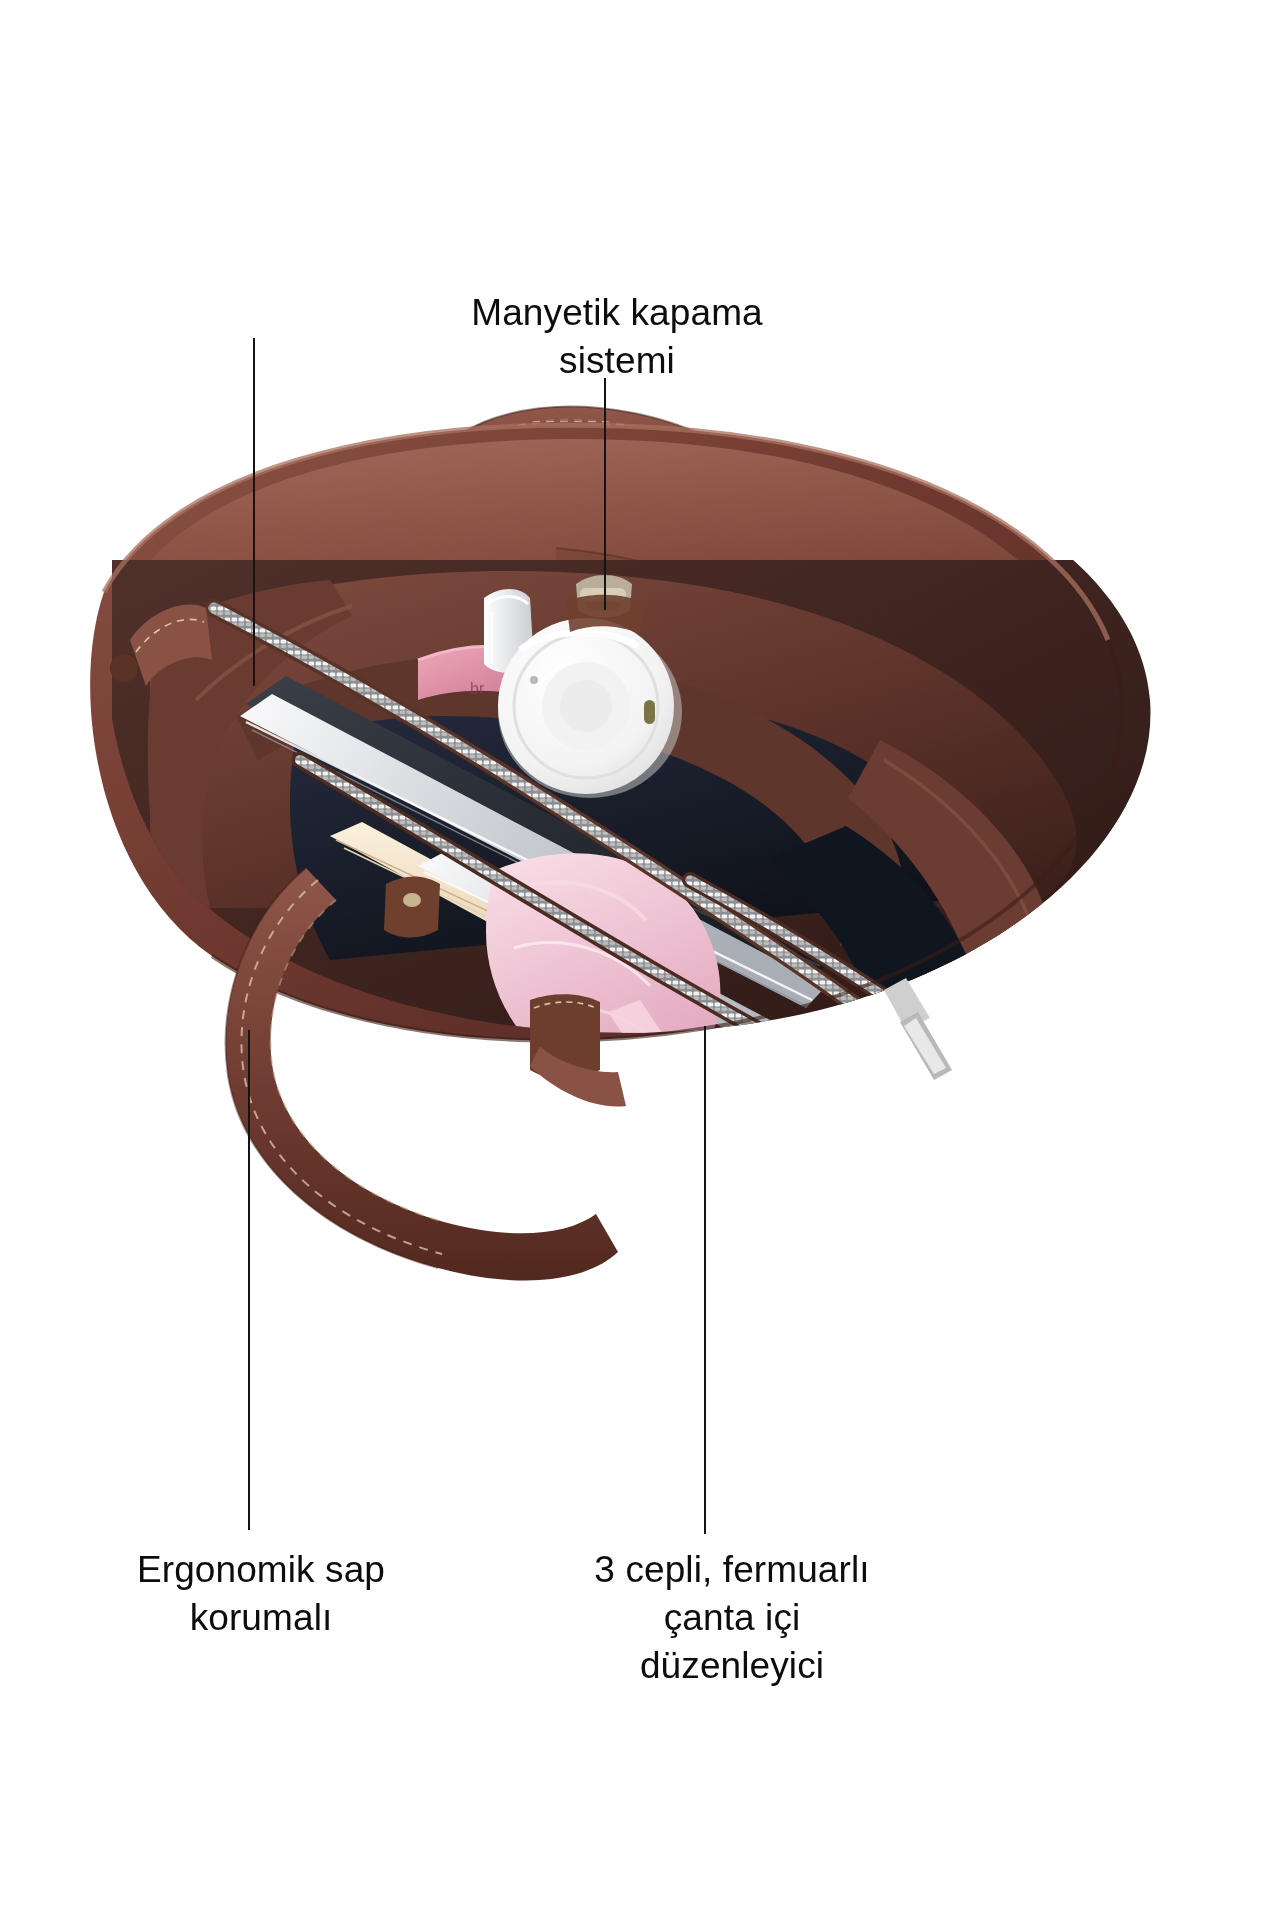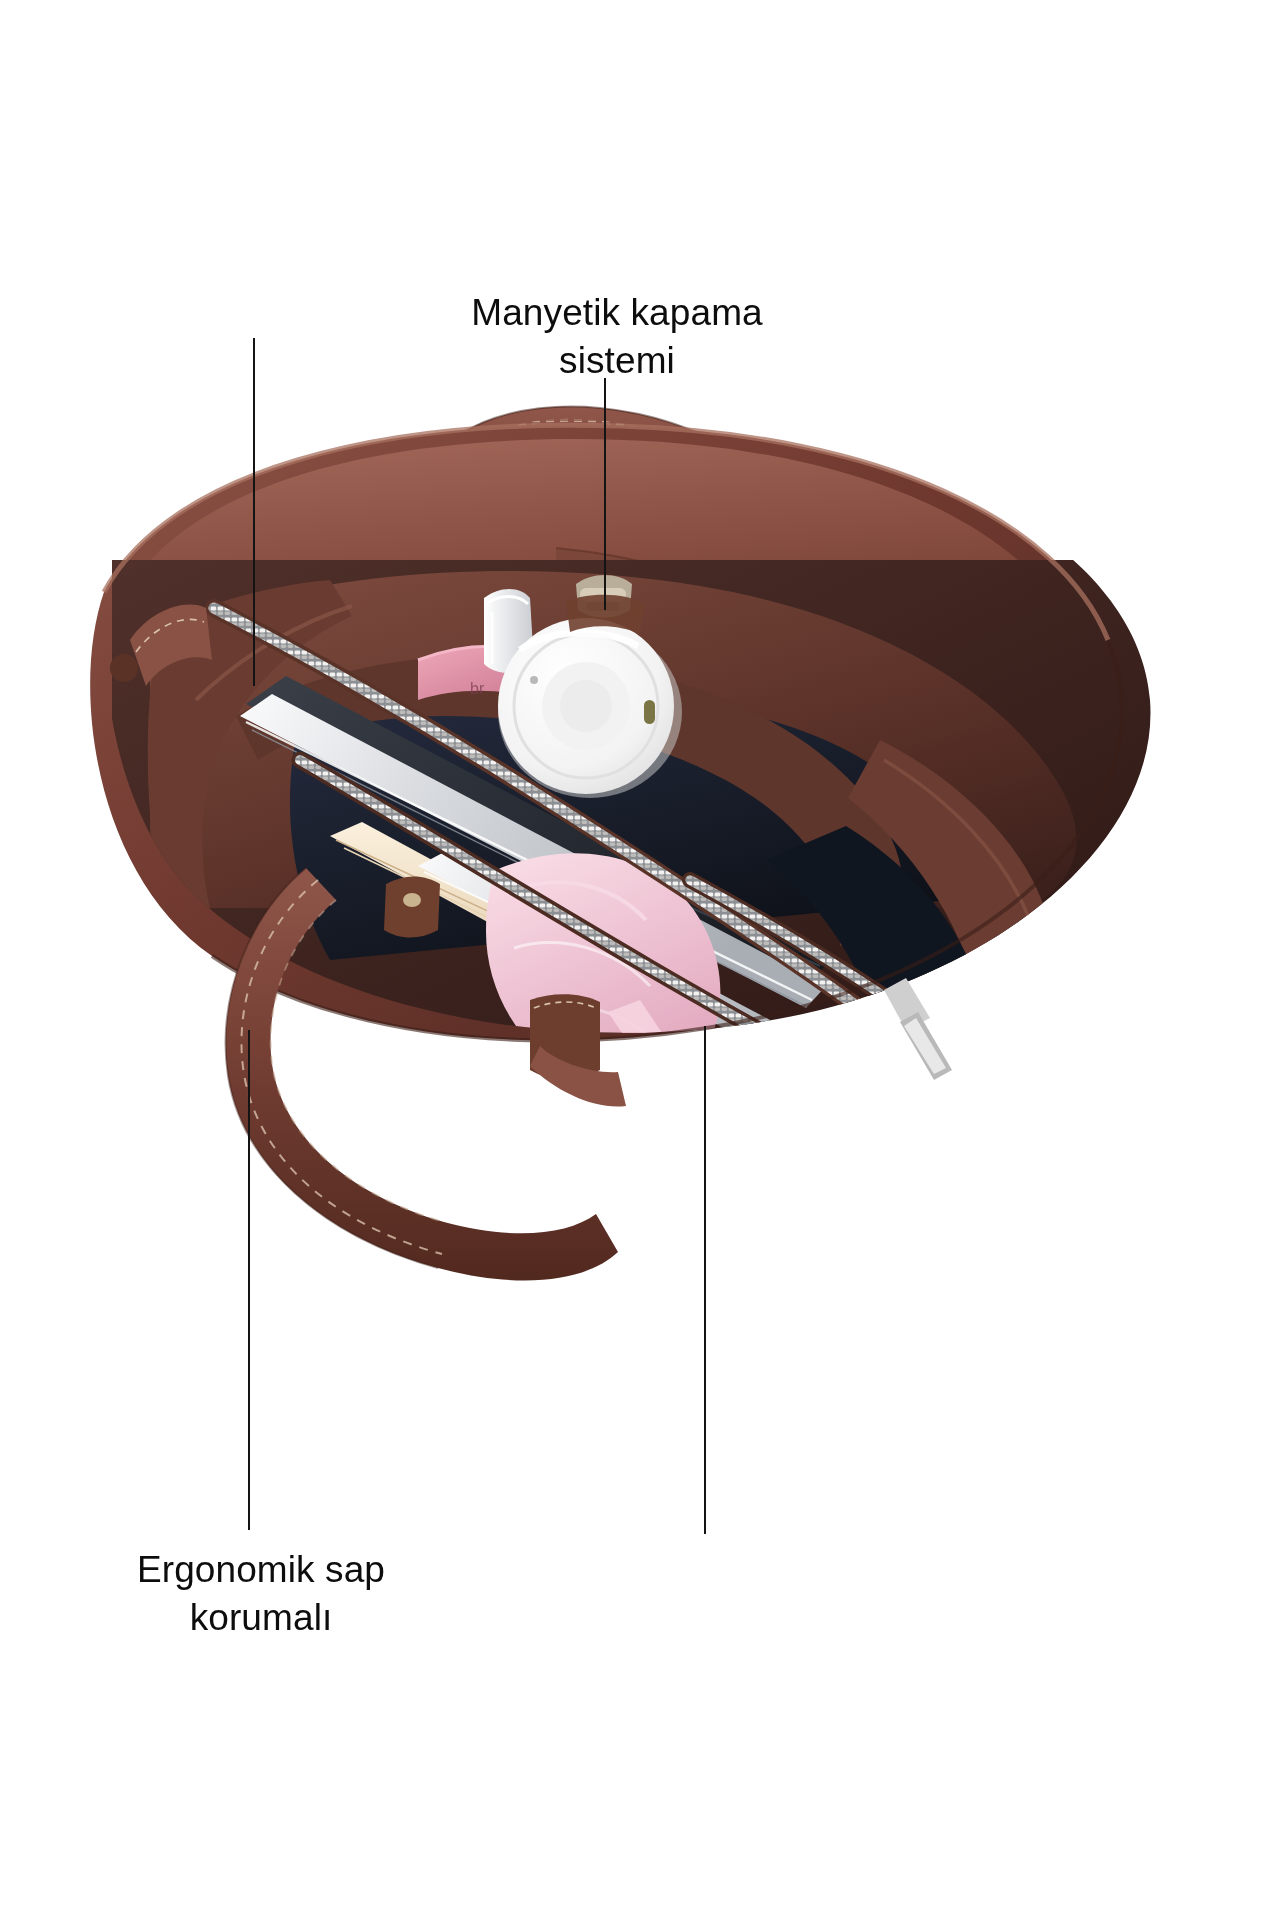--- a/index.html
+++ b/index.html
@@ -320,14 +320,17 @@
   <div class="leader" id="leader-handle-length"></div>
   <div class="leader" id="leader-organizer"></div>
 
 
   <div class="callout" id="callout-magnetic-closure">Manyetik kapama
 sistemi</div>
 
   <div class="callout" id="callout-handle-length">Ergonomik sap
 korumalı</div>
 
+  <div class="callout" id="callout-organizer">3 cepli, fermuarlı
+çanta içi
+düzenleyici</div>
 
 </div>
 
 </body></html>

